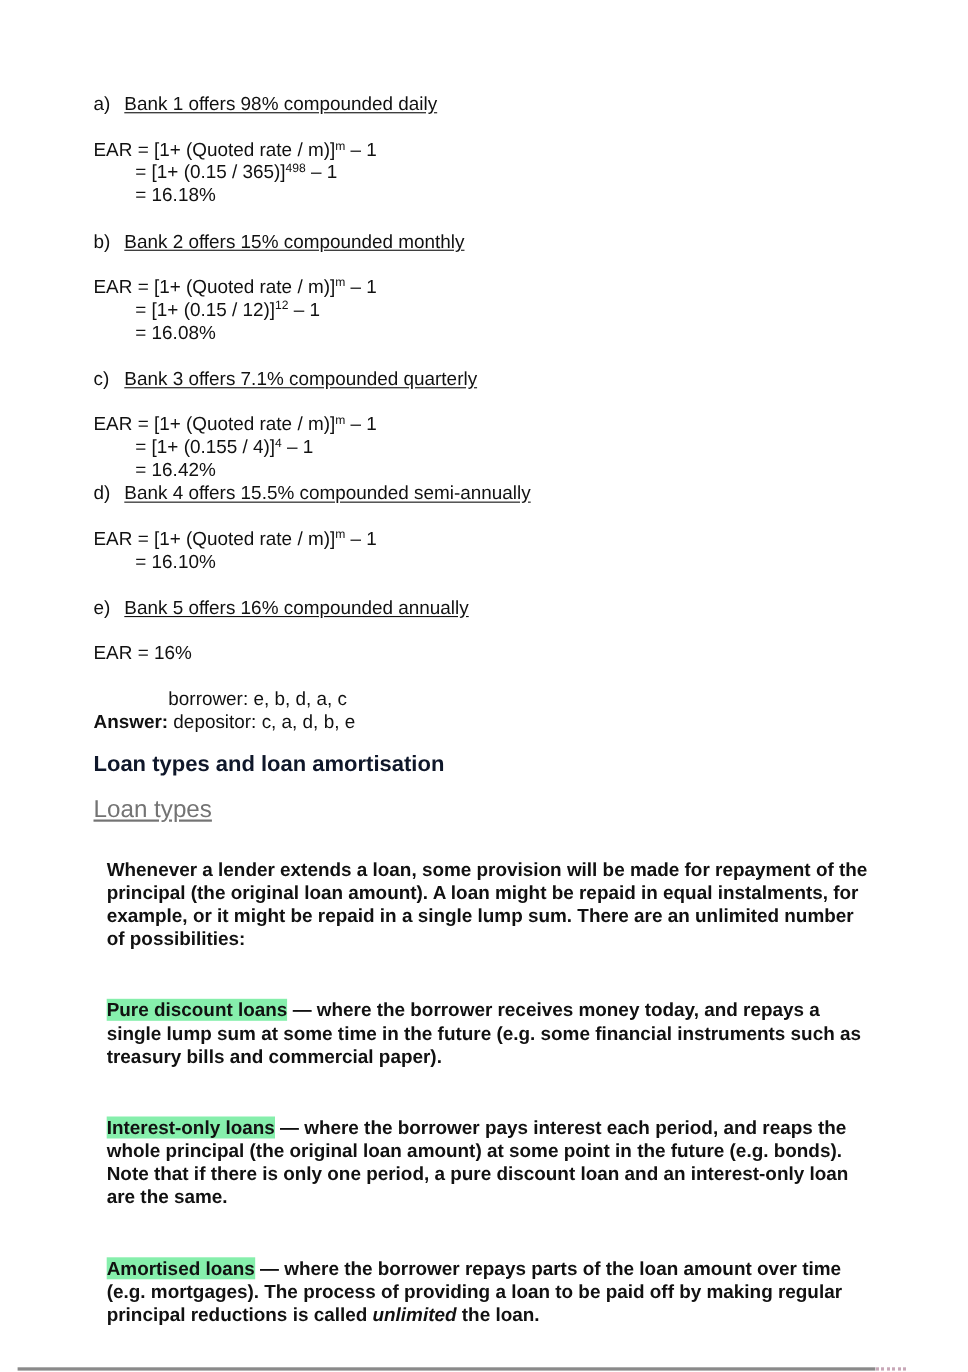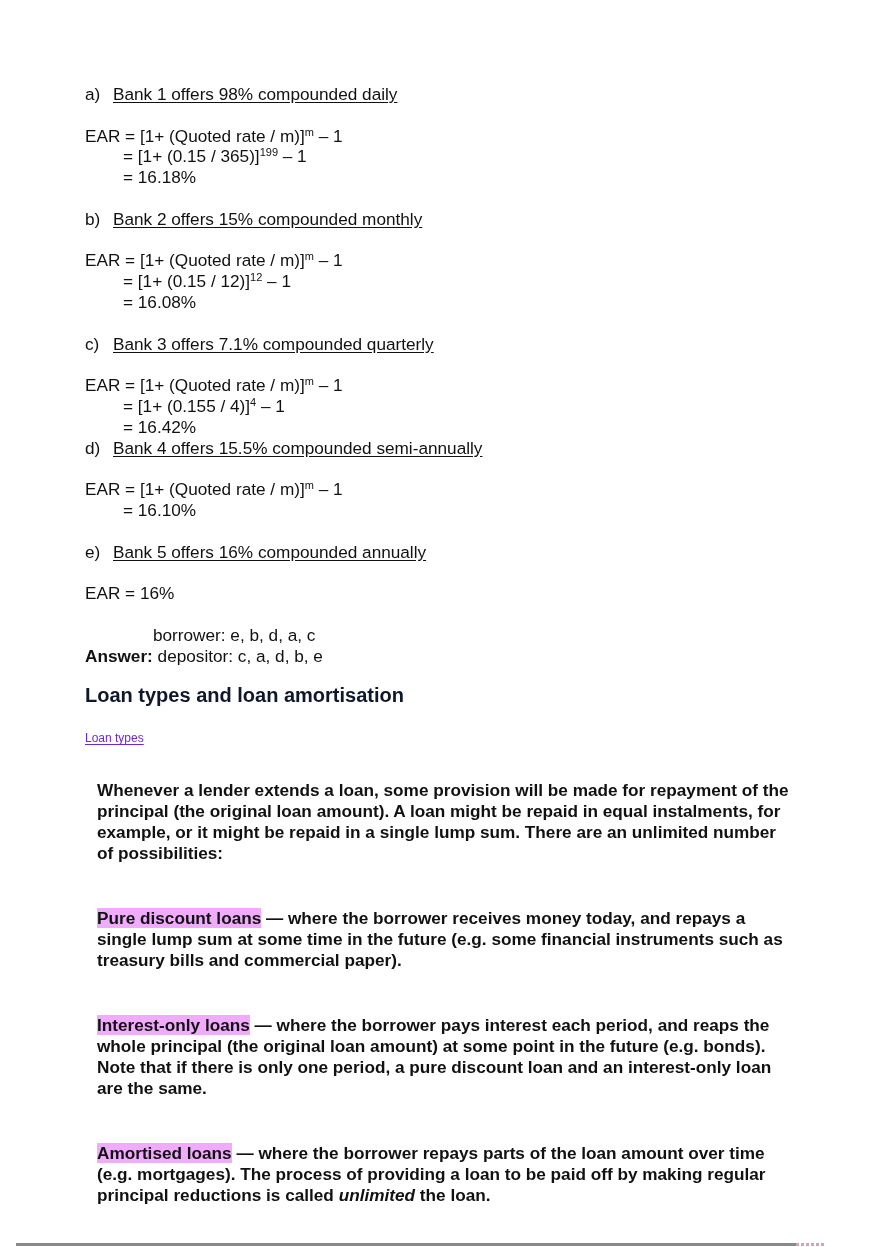--- a/index.html
+++ b/index.html
@@ -8,36 +8,36 @@
   .page { position: absolute; left: 85px; top: 84px; width: 720px; line-height: 20.8px; }
   .line { white-space: pre; height: 20.8px; }
   .gap { height: 20.8px; }
   .u { text-decoration: underline; text-underline-offset: 2px; }
   .ind { padding-left: 38px; }
   .lbl { display: inline-block; width: 28px; }
   sup { font-size: 11px; vertical-align: 6px; line-height: 0; }
   .bold { font-weight: bold; }
   .ans2 { padding-left: 68px; }
   h2 { margin: 0; font-size: 20px; font-weight: bold; color: #0f172a; height: 26px; line-height: 26px; }
-  .sub { color: #6d28d9; text-decoration: underline; text-underline-offset: 2px; font-size: 12px; }
+  .sub { color: #737373; text-decoration: underline; text-underline-offset: 2px; font-size: 22px; }
   p { margin: 12px; white-space: normal; font-weight: bold; }
-  .hl { background: #f0abfc; }
+  .hl { background: #86efac; }
   .bottom-bar { position: absolute; left: 16px; top: 1243px; width: 780px; height: 3px; background: #8a8a8a; }
   .bottom-marks { position: absolute; left: 796px; top: 1243px; width: 30px; height: 3px;
                   background: repeating-linear-gradient(90deg, #c8a8b8 0 3px, #fff 3px 5px); }
 </style>
 </head>
 <body>
 
 <div class="page">
 
   <div class="line"><span class="lbl">a)</span><span class="u">Bank 1 offers 98% compounded daily</span></div>
   <div class="gap"></div>
   <div class="line"><span>EAR = [1+ (Quoted rate / m)]</span><sup>m</sup><span> – 1</span></div>
-  <div class="line ind"><span>= [1+ (0.15 / 365)]</span><sup>199</sup><span> – 1</span></div>
+  <div class="line ind"><span>= [1+ (0.15 / 365)]</span><sup>498</sup><span> – 1</span></div>
   <div class="line ind">= 16.18%</div>
   <div class="gap"></div>
 
   <div class="line"><span class="lbl">b)</span><span class="u">Bank 2 offers 15% compounded monthly</span></div>
   <div class="gap"></div>
   <div class="line"><span>EAR = [1+ (Quoted rate / m)]</span><sup>m</sup><span> – 1</span></div>
   <div class="line ind"><span>= [1+ (0.15 / 12)]</span><sup>12</sup><span> – 1</span></div>
   <div class="line ind">= 16.08%</div>
   <div class="gap"></div>
 

